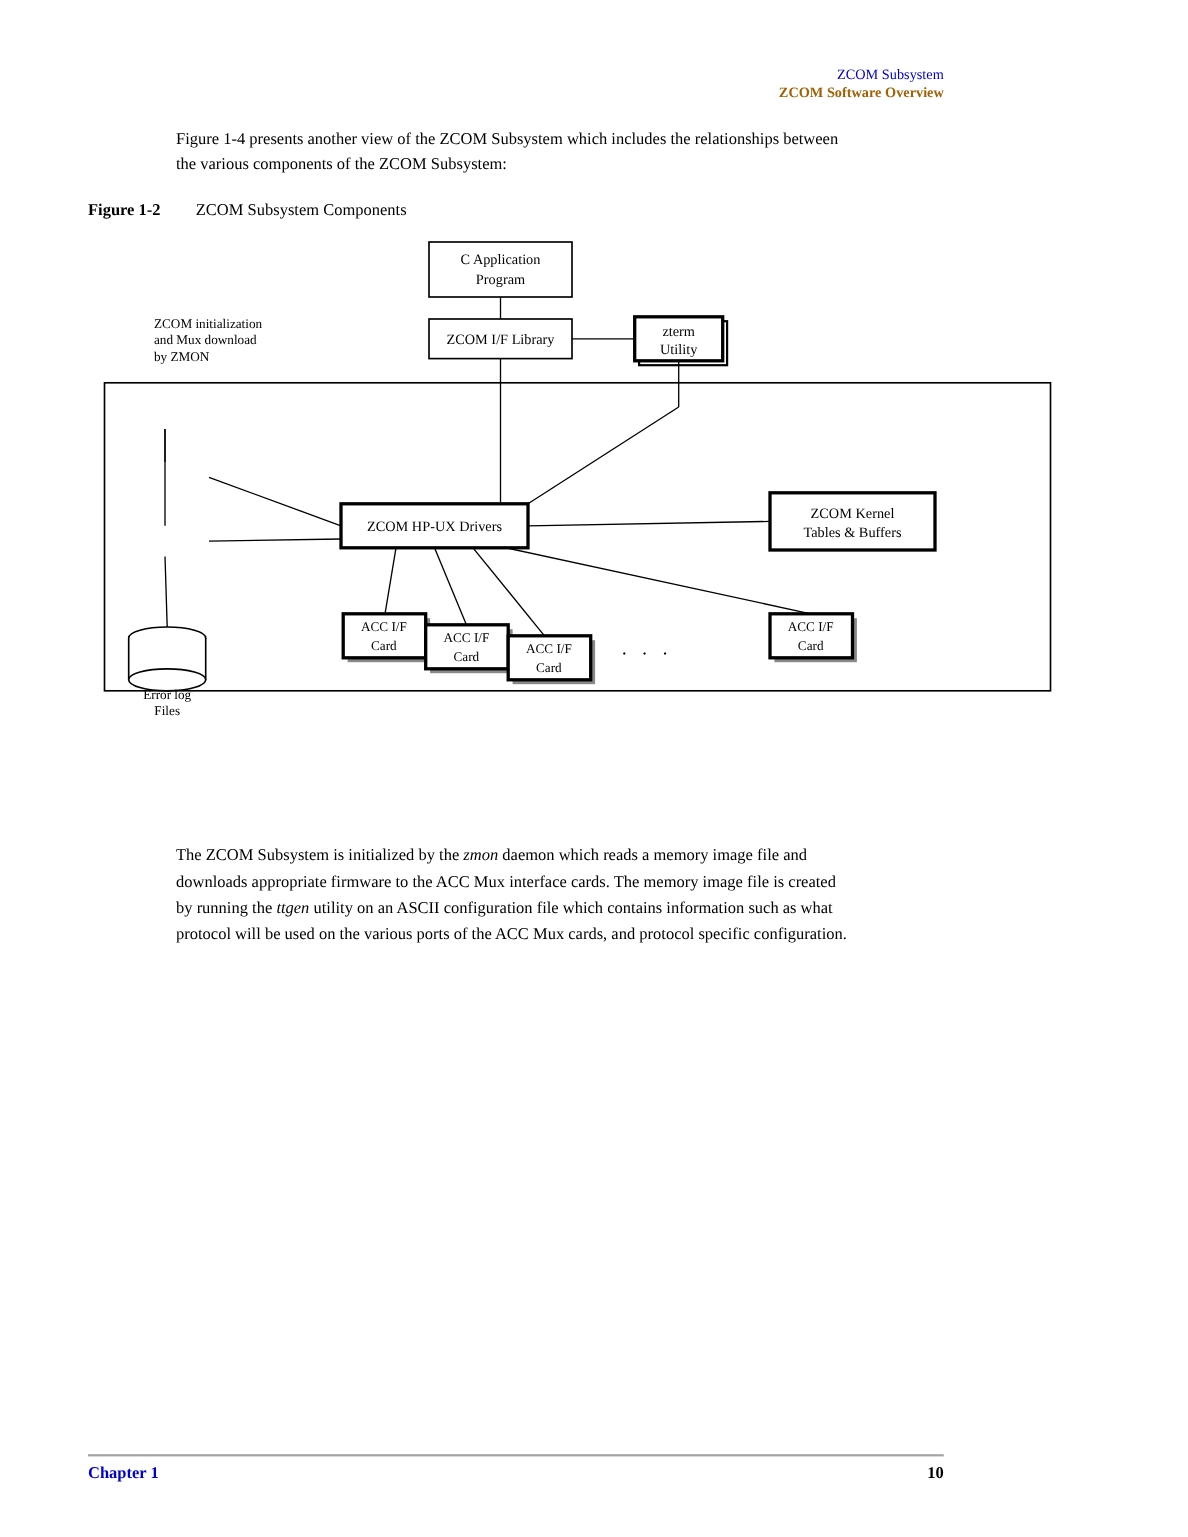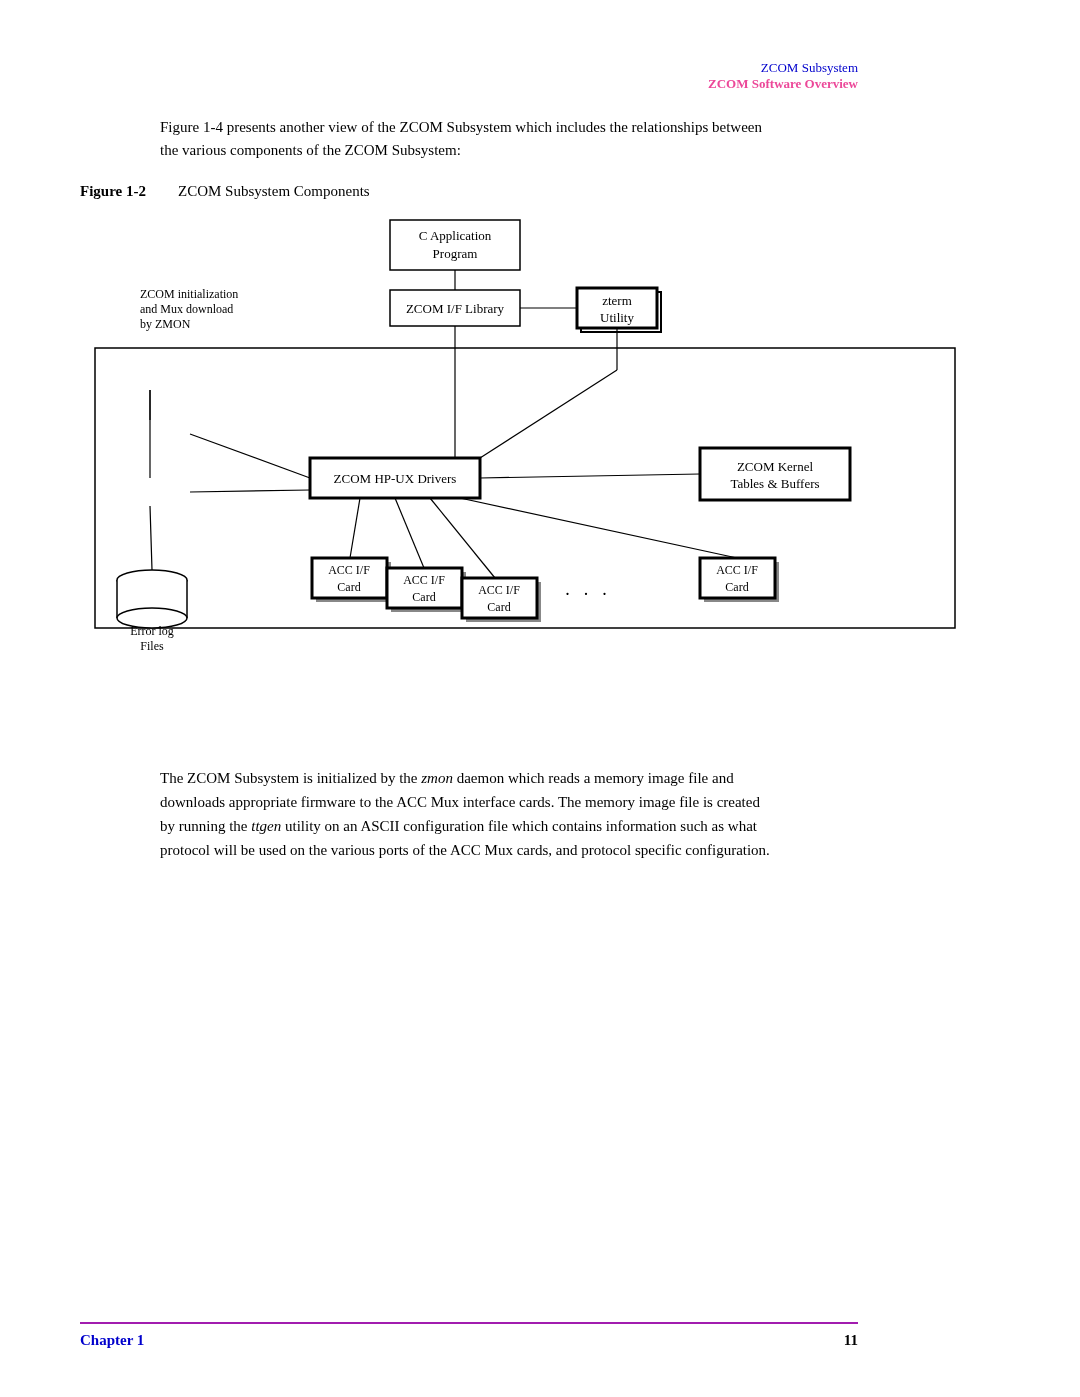--- a/index.html
+++ b/index.html
@@ -21,21 +21,21 @@
     .header-right {
       text-align: right;
       margin-bottom: 8px;
     }
     .header-link {
       color: #0000cc;
       font-size: 13px;
       display: block;
     }
     .header-bold {
-      color: #ec4899;
+      color: #a16207;
       font-size: 13px;
       font-weight: bold;
       display: block;
     }
     .intro-text {
       margin: 24px 80px 20px 80px;
       font-size: 15px;
       line-height: 1.55;
     }
     .figure-label {
@@ -69,21 +69,21 @@
       line-height: 1.6;
     }
     .body-text em {
       font-style: italic;
     }
     .footer-bar {
       position: absolute;
       bottom: 48px;
       left: 80px;
       right: 80px;
-      border-top: 2px solid #a21caf;
+      border-top: 2px solid #a3a3a3;
       padding-top: 8px;
       display: flex;
       justify-content: space-between;
       align-items: center;
     }
     .footer-chapter {
       color: #0000cc;
       font-weight: bold;
       font-size: 15px;
     }
@@ -217,15 +217,15 @@
 
     </svg>
   </div>
 
   <div class="body-text">
     <span>The ZCOM Subsystem is initialized by the </span><em>zmon</em><span> daemon which reads a memory image file and downloads appropriate firmware to the ACC Mux interface cards. The memory image file is created by running the </span><em>ttgen</em><span> utility on an ASCII configuration file which contains information such as what protocol will be used on the various ports of the ACC Mux cards, and protocol specific configuration.</span>
   </div>
 
   <div class="footer-bar">
     <span class="footer-chapter">Chapter 1</span>
-    <span class="footer-page">11</span>
+    <span class="footer-page">10</span>
   </div>
 </div>
 
 </body></html>

